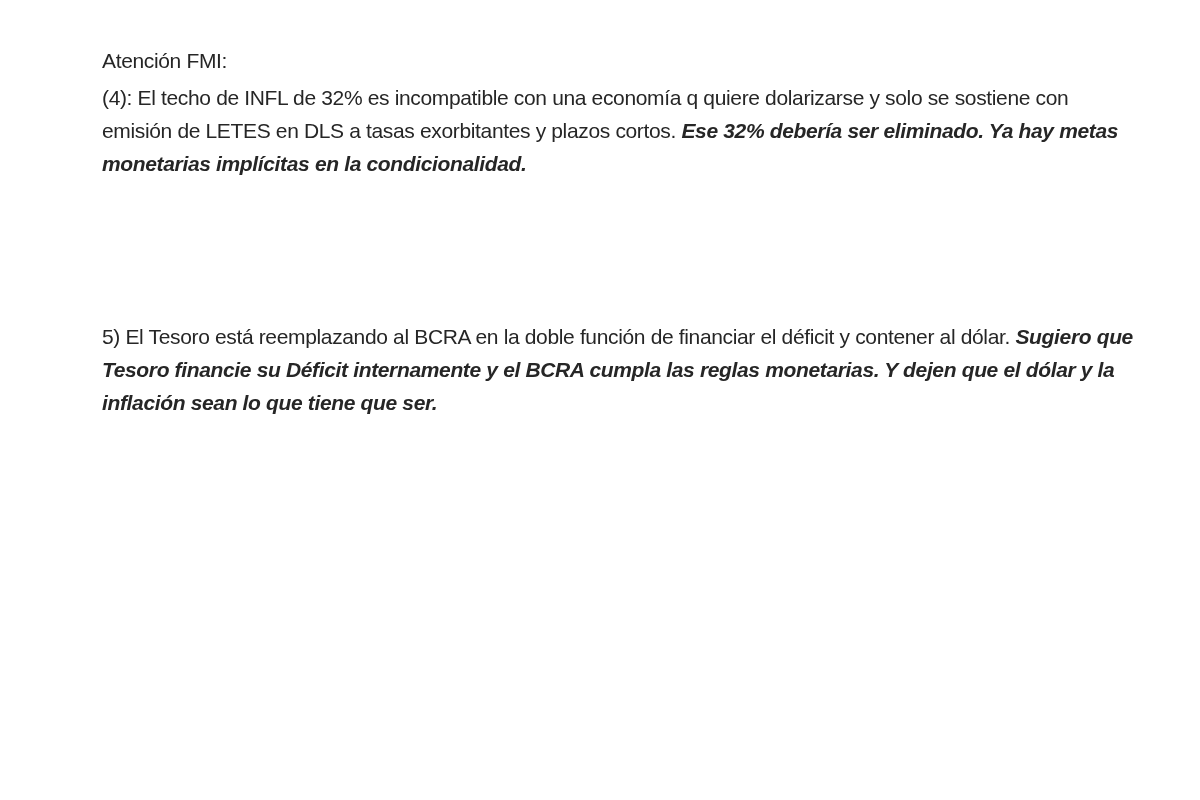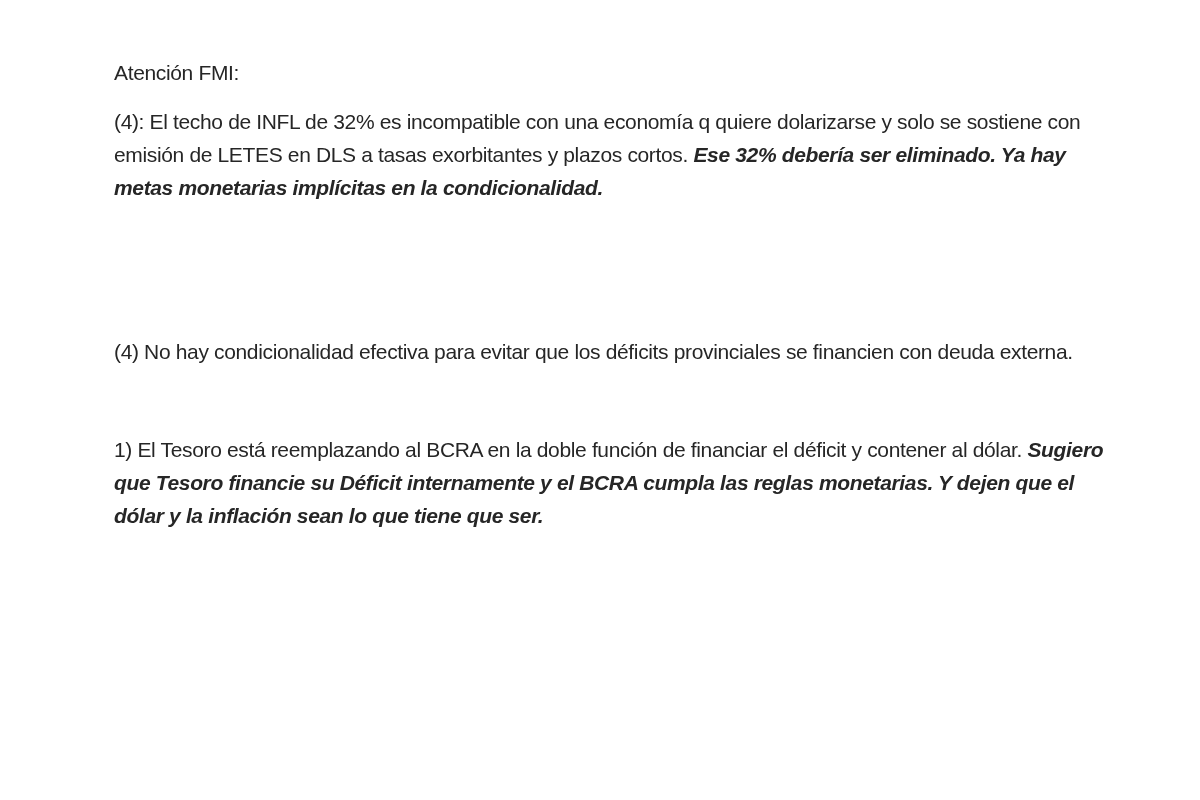--- a/index.html
+++ b/index.html
@@ -18,21 +18,21 @@
     .doc {
       position: absolute;
       left: 98px;
       top: 40px;
       width: 1040px;
       font-size: 21px;
       line-height: 33px;
       letter-spacing: -0.35px;
     }
     .para {
-      margin: 16px;
+      margin: 4px;
     }
     .gap {
       height: 33px;
     }
     .b {
       font-weight: bold;
       font-style: italic;
     }
   </style>
 </head>
@@ -41,18 +41,17 @@
 <div class="doc">
   <p class="para">Atención FMI:</p>
 
   <p class="para"><span>(4): El techo de INFL de 32% es incompatible con una economía q quiere dolarizarse y solo se sostiene con emisión de LETES en DLS a tasas exorbitantes y plazos cortos. </span><span class="b">Ese 32% debería ser eliminado. Ya hay metas monetarias implícitas en la condicionalidad.</span></p>
   <div class="gap"></div>
 
   <div class="gap"></div>
 
   <div class="gap"></div>
 
-  <p class="para"><span>(4) No hay condicionalidad efectiva para evitar que  los déficits provinciales se financien con deuda externa.</span></p>
   <div class="gap"></div>
 
-  <p class="para"><span>1) El Tesoro está reemplazando al BCRA en la doble función de financiar el déficit y contener al dólar.  </span><span class="b">Sugiero que Tesoro financie su Déficit internamente y el BCRA cumpla las reglas monetarias. Y dejen que el dólar y la inflación sean lo que tiene que ser.</span></p>
+  <p class="para"><span>5) El Tesoro está reemplazando al BCRA en la doble función de financiar el déficit y contener al dólar.  </span><span class="b">Sugiero que Tesoro financie su Déficit internamente y el BCRA cumpla las reglas monetarias. Y dejen que el dólar y la inflación sean lo que tiene que ser.</span></p>
 
 </div>
 
 </body></html>

